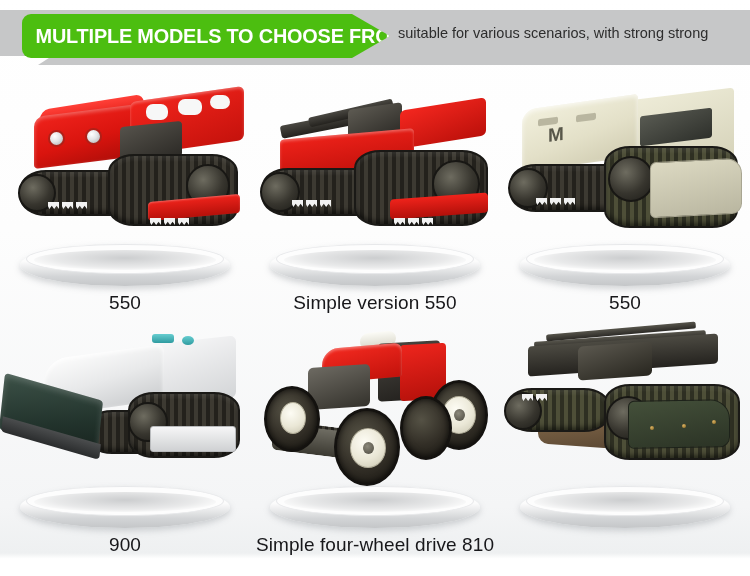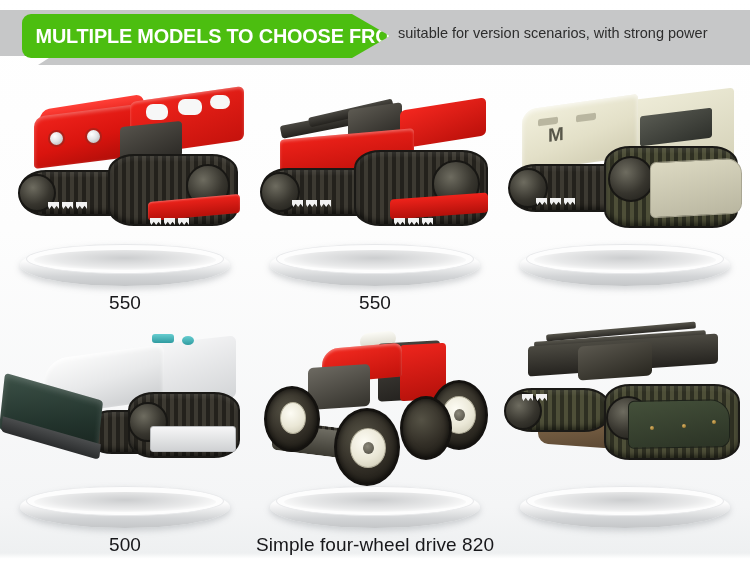--- a/index.html
+++ b/index.html
@@ -366,21 +366,21 @@
 <body>
 
 <div id="page">
 
   <div id="header">
     <div class="header-graybar"></div>
     <div class="header-grayshadow"></div>
     <div class="header-badge">
       <span class="header-badge-text">MULTIPLE MODELS TO CHOOSE FROM</span>
     </div>
-    <div class="header-sub">suitable for version scenarios, with strong power</div>
+    <div class="header-sub">suitable for various scenarios, with strong strong</div>
   </div>
 
   <div id="grid">
 
     <div class="cell">
       <div class="mach">
         <div class="p1-hoodtop"></div>
         <div class="p1-hood"></div>
         <div class="headlamp" style="left:48px;top:58px;width:17px;height:17px;"></div>
         <div class="headlamp" style="left:85px;top:56px;width:17px;height:17px;"></div>
@@ -466,20 +466,21 @@
       </div>
       <div class="stage">
         <div class="stage-disc"></div>
         <div class="stage-top"></div>
         <div class="stage-shadow"></div>
       </div>
     </div>
 
     <div class="caption-row">
       <div class="caption">550</div>
+      <div class="caption">Simple version 550</div>
       <div class="caption">550</div>
     </div>
 
     <div class="cell">
       <div class="mach">
         <div class="p4-rear"></div>
         <div class="p4-body"></div>
         <div class="p4-knob" style="left:152px;top:20px;width:22px;height:9px;background:linear-gradient(180deg,#66cdd0 0%,#2f9ba0 100%);"></div>
         <div class="p4-knob" style="left:182px;top:22px;width:12px;height:9px;background:linear-gradient(180deg,#66cdd0 0%,#2f9ba0 100%);border-radius:50%;"></div>
         <div class="p4-cyl" style="left:38px;top:80px;width:36px;height:11px;"></div>
@@ -544,18 +545,18 @@
         </div>
       </div>
       <div class="stage">
         <div class="stage-disc"></div>
         <div class="stage-top"></div>
         <div class="stage-shadow"></div>
       </div>
     </div>
 
     <div class="caption-row">
-      <div class="caption">500</div>
-      <div class="caption">Simple four-wheel drive 820</div>
+      <div class="caption">900</div>
+      <div class="caption">Simple four-wheel drive 810</div>
     </div>
 
   </div>
 </div>
 
 </body></html>

